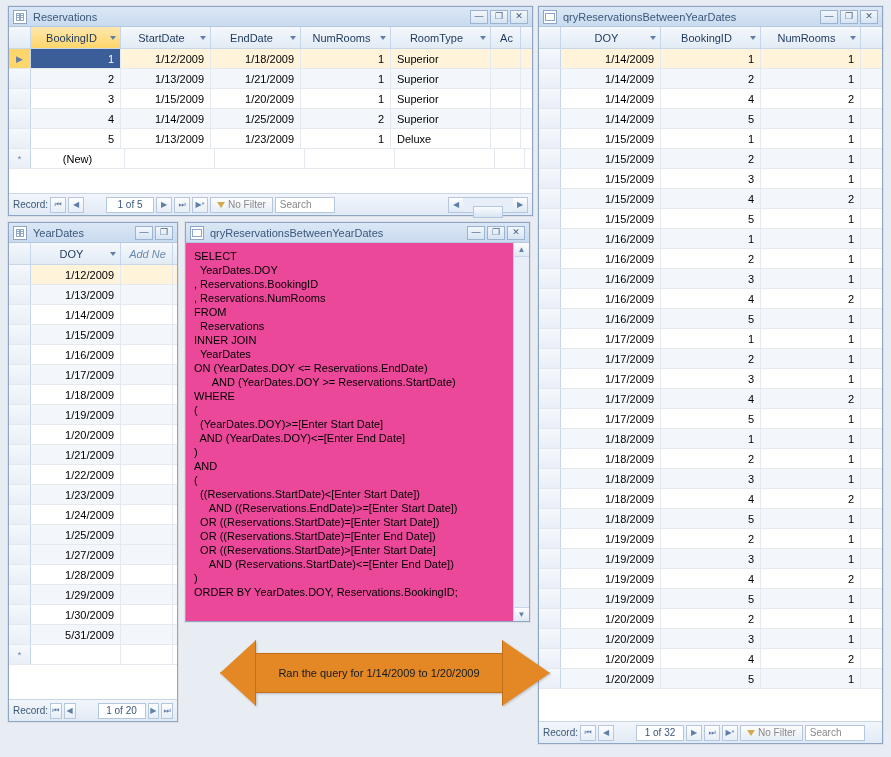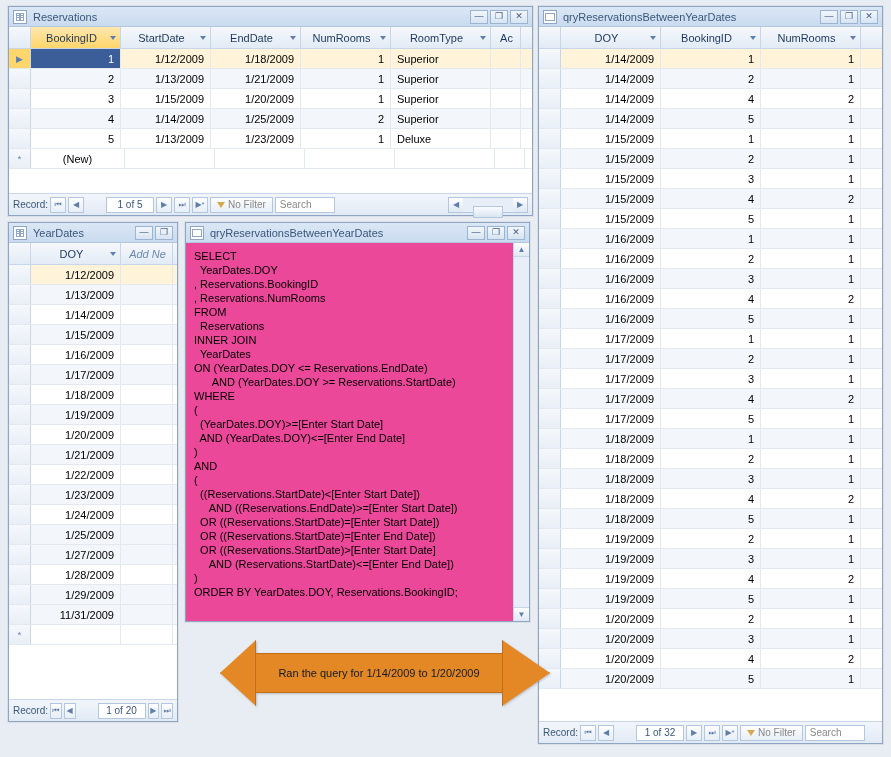--- a/index.html
+++ b/index.html
@@ -428,23 +428,28 @@
         <div class="row">
           <div class="rowhead"></div>
           <div class="cell" style="width:90px">1/28/2009</div>
           <div class="cell" style="width:52px"></div>
         </div>
         <div class="row alt">
           <div class="rowhead"></div>
           <div class="cell" style="width:90px">1/29/2009</div>
           <div class="cell" style="width:52px"></div>
         </div>
-        <div class="row alt">
-          <div class="rowhead"></div>
-          <div class="cell" style="width:90px">11/31/2009</div>
+        <div class="row">
+          <div class="rowhead"></div>
+          <div class="cell" style="width:90px">1/30/2009</div>
+          <div class="cell" style="width:52px"></div>
+        </div>
+        <div class="row alt">
+          <div class="rowhead"></div>
+          <div class="cell" style="width:90px">5/31/2009</div>
           <div class="cell" style="width:52px"></div>
         </div>
         <div class="row">
           <div class="rowhead">*</div>
           <div class="cell" style="width:90px"></div>
           <div class="cell" style="width:52px"></div>
         </div>
       </div>
   </div>
   <div class="navbar">

